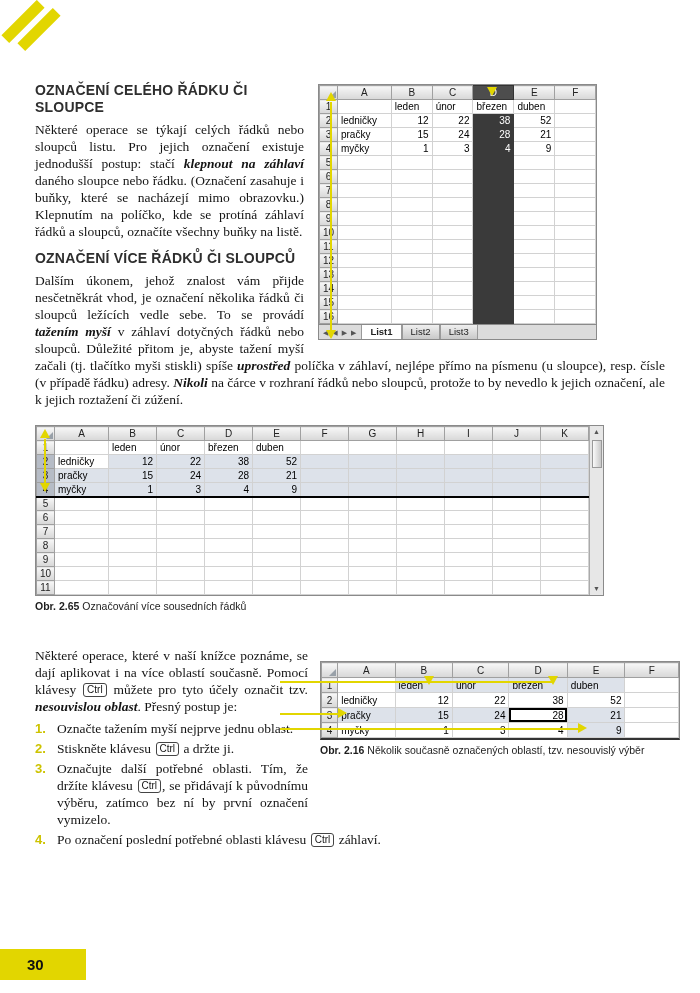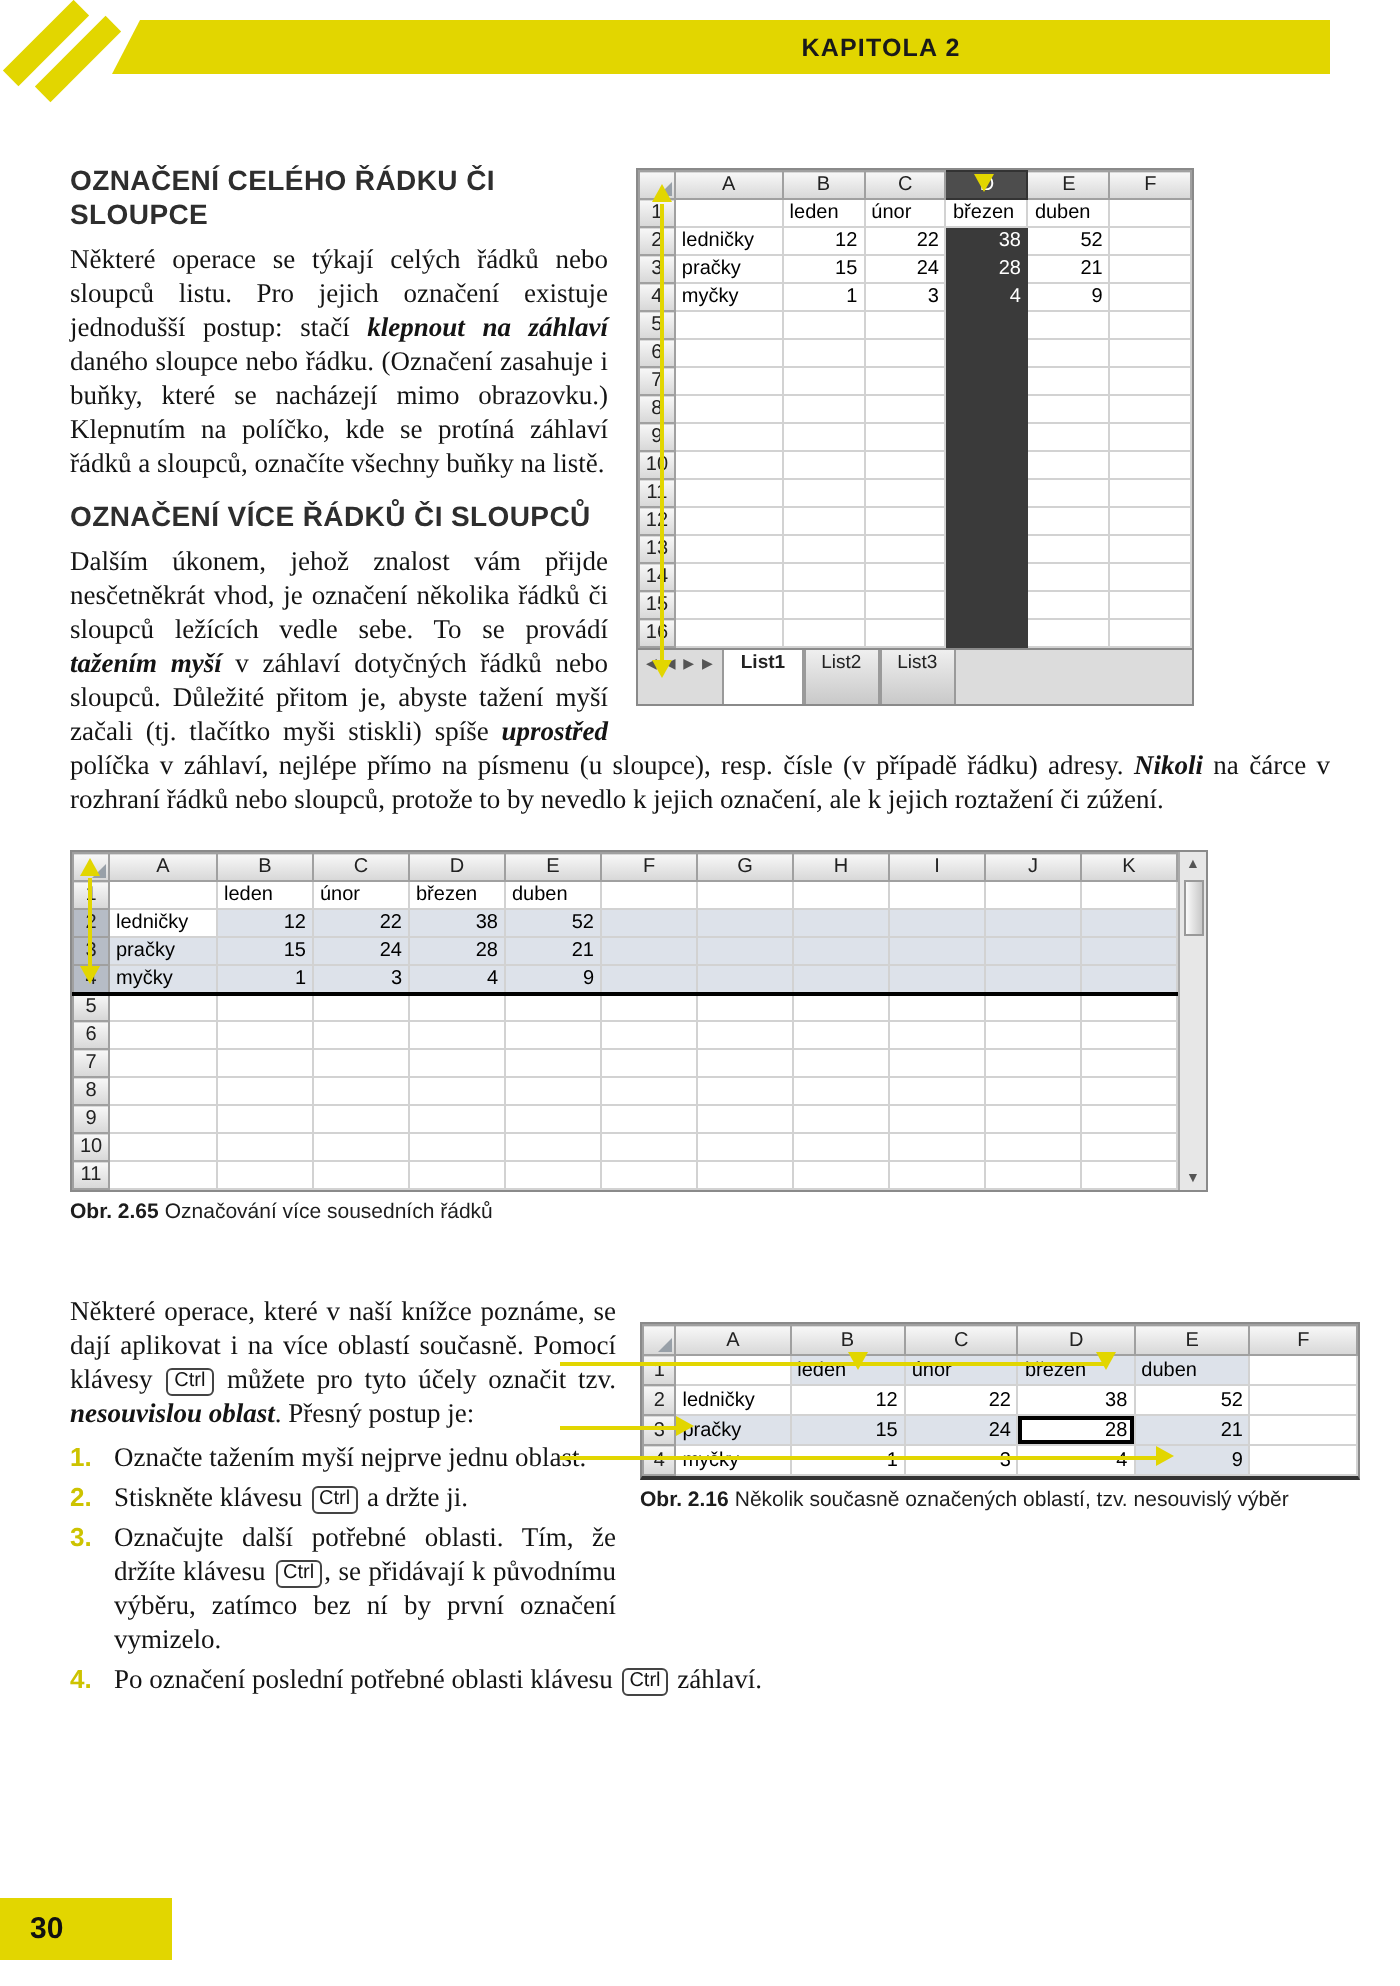--- a/index.html
+++ b/index.html
@@ -19,21 +19,21 @@
     clip-path:polygon(14px 0,100% 0,100% 100%,0 100%);
     display:flex;align-items:center;justify-content:center;padding-left:160px;}
   .chapter-title{font-family:"Liberation Sans",sans-serif;font-weight:bold;font-size:12.5px;letter-spacing:.6px;color:#1a1a1a;}
   .corner-deco{position:absolute;left:6px;top:0;width:62px;height:54px;}
   .corner-deco i{position:absolute;display:block;background:var(--yellow);width:50px;height:11px;transform:rotate(-45deg);}
   .corner-deco .d1{left:-8px;top:16px;}
   .corner-deco .d2{left:8px;top:24px;}
 
   
   .footer-bar{position:absolute;left:0;bottom:13px;width:86px;height:31px;background:var(--yellow);}
-  .pagenum{font-family:"Liberation Sans",sans-serif;font-weight:bold;font-size:15px;color:#111;line-height:31px;padding-left:15px;display:inline-block;}
+  .pagenum{font-family:"Liberation Sans",sans-serif;font-weight:bold;font-size:15px;color:#111;line-height:31px;padding-left:27px;display:inline-block;}
 
   
   .content{position:absolute;left:35px;top:80px;width:630px;}
   .h{font-family:"Liberation Sans",sans-serif;font-weight:bold;font-size:14px;line-height:17px;color:var(--hd);margin:10px 0 5px;letter-spacing:.2px;}
   .h1w{margin-top:2px;max-width:252px;}
   .body{font-size:13.5px;line-height:17px;text-align:justify;margin-bottom:5px;}
   .body .em,.steptext .em{font-style:italic;font-weight:bold;}
   .key{font-family:"Liberation Sans",sans-serif;font-size:10px;line-height:12px;border:1px solid #444;border-radius:3px;padding:0 3px;margin:0 1px;display:inline-block;background:#fff;vertical-align:1px;}
 
   .step{display:flex;margin-bottom:3px;}
@@ -63,21 +63,21 @@
   .sheet td.sel{background:#dde2ea;}
   .sheet td.selcol{background:#3a3a3a;color:#fff;border-color:#3a3a3a;}
   .sheet td.active{background:#fff;}
   .s216 .sheet td.active{box-shadow:inset 0 0 0 2px #000;}
   .sheet th.hdr-sel{background:#4d4d4d;color:#fff;border-color:#333;}
   .sheet th.hdr-sel-row{background:#b6bcc6;}
   .sheet td.sel-bottom,.sheet th.sel-bottom{border-bottom:2px solid #000;}
   .sheet th.corner{position:relative;}
   .sheet th.corner::after{content:"";position:absolute;right:1px;bottom:1px;width:0;height:0;border-left:7px solid transparent;border-bottom:7px solid #98a0a8;}
 
-  .tabbar{height:28px;background:#dcdcdc;border-top:1px solid #8a8a8a;display:flex;align-items:stretch;font-family:"Liberation Sans",sans-serif;font-size:9.5px;overflow:hidden;}
+  .tabbar{height:15px;background:#dcdcdc;border-top:1px solid #8a8a8a;display:flex;align-items:stretch;font-family:"Liberation Sans",sans-serif;font-size:9.5px;overflow:hidden;}
   .tabnav{color:#555;font-size:7px;line-height:15px;padding:0 4px;letter-spacing:1px;}
   .tab{display:inline-block;padding:1px 8px 0;background:linear-gradient(#efefef,#c9c9c9);border-right:1px solid #9a9a9a;border-left:1px solid #9a9a9a;color:#222;}
   .tab-active{background:#fff;font-weight:bold;}
 
   .vscroll{width:14px;background:#e7e7e7;border-left:1px solid #aaa;display:flex;flex-direction:column;align-items:center;}
   .scr{font-size:7px;color:#555;line-height:12px;}
   .scr.down{margin-top:auto;}
   .vthumb{width:10px;height:28px;background:linear-gradient(90deg,#fafafa,#c8c8c8);border:1px solid #999;margin:2px 0 0;}
 
   
@@ -90,23 +90,20 @@
 </style>
 </head>
 <body>
 
 <div class="page">
 
   <div class="corner-deco">
       <i class="d1"></i>
       <i class="d2"></i>
     </div>
-  <div class="chapter-bar">
-    <span class="chapter-title">KAPITOLA 2</span>
-  </div>
 
   <div class="content">
 
     <div class="sect">
       <figure class="fig214">
         <div class="sheet-frame">
           <div class="clip s214">
             <div>
                 <table class="sheet">
                   <colgroup>

